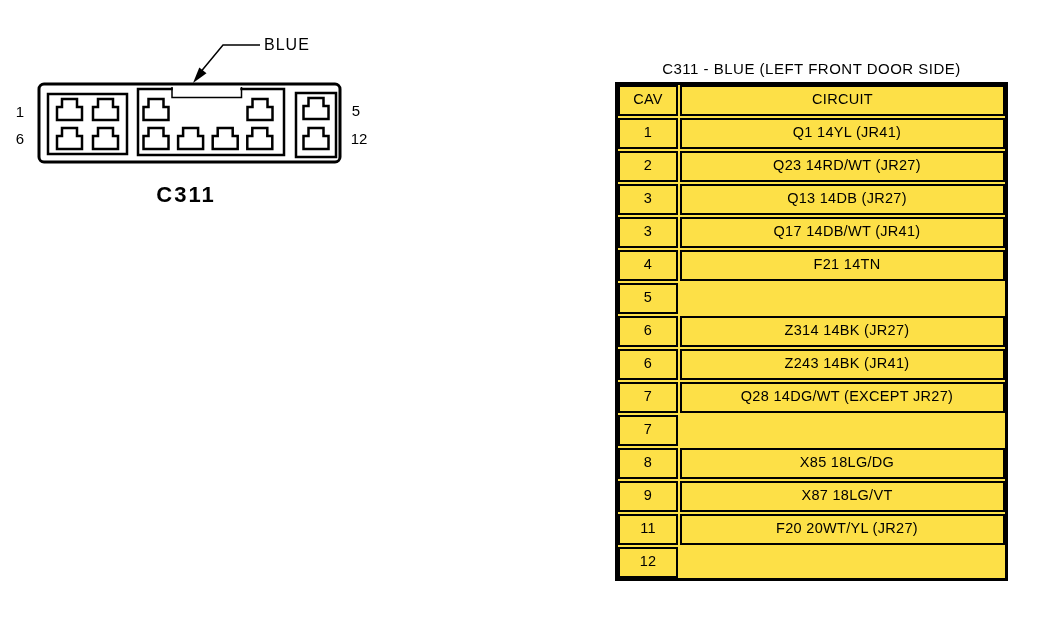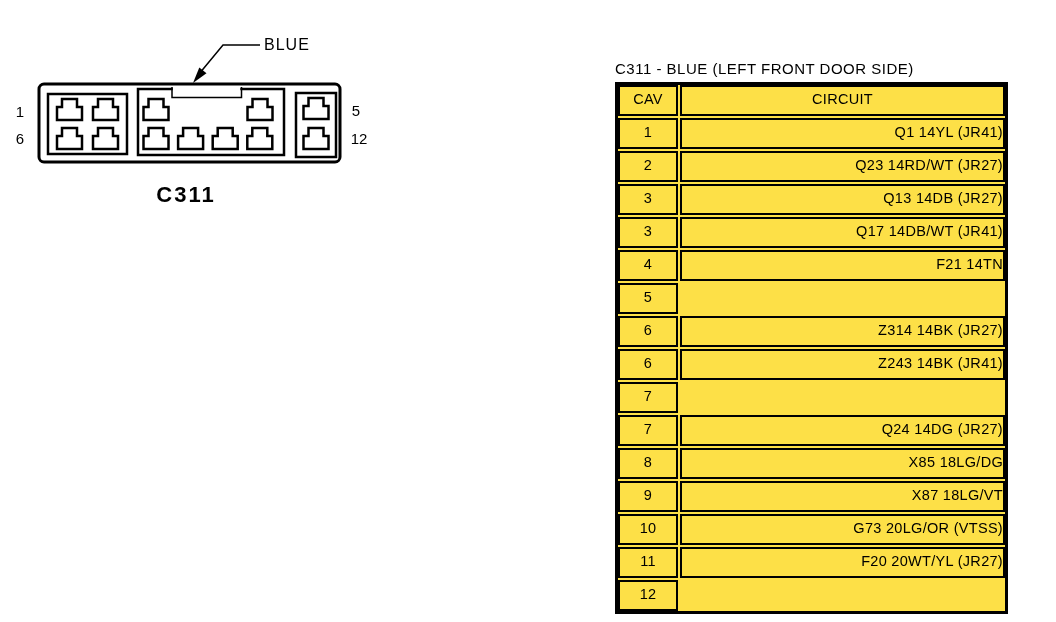--- a/index.html
+++ b/index.html
@@ -38,21 +38,21 @@
     font-weight: bold;
     letter-spacing: 2px;
   }
 
   
   .table-title {
     position: absolute;
     left: 615px;
     top: 41px;
     width: 393px;
-    text-align: left;
+    text-align: center;
     font-size: 15px;
     letter-spacing: 0.5px;
     white-space: nowrap;
   }
   .ptable {
     position: absolute;
     left: 615px;
     top: 63px;
     width: 393px;
     border: 3px solid #000;
@@ -77,21 +77,21 @@
   }
   .cell.cav {
     width: 60px;
     flex: 0 0 60px;
     text-align: center;
   }
   .cell.circuit {
     flex: 1 1 auto;
     margin-left: 2px;
     padding-left: 9px;
-    text-align: right;
+    text-align: center;
   }
   .prow.header .cell.circuit {
     text-align: center;
     padding-left: 0;
   }
 </style>
 </head>
 <body>
 
 <div id="page">
@@ -175,38 +175,34 @@
     <div class="prow">
       <div class="cell cav">6</div>
       <div class="cell circuit">Z314 14BK (JR27)</div>
     </div>
     <div class="prow">
       <div class="cell cav">6</div>
       <div class="cell circuit">Z243 14BK (JR41)</div>
     </div>
     <div class="prow">
       <div class="cell cav">7</div>
+      <div class="cell circuit">Q28 14DG/WT (EXCEPT JR27)</div>
     </div>
     <div class="prow">
       <div class="cell cav">7</div>
-      <div class="cell circuit">Q24 14DG (JR27)</div>
     </div>
     <div class="prow">
       <div class="cell cav">8</div>
       <div class="cell circuit">X85 18LG/DG</div>
     </div>
     <div class="prow">
       <div class="cell cav">9</div>
       <div class="cell circuit">X87 18LG/VT</div>
     </div>
     <div class="prow">
-      <div class="cell cav">10</div>
-      <div class="cell circuit">G73 20LG/OR (VTSS)</div>
-    </div>
-    <div class="prow">
       <div class="cell cav">11</div>
       <div class="cell circuit">F20 20WT/YL (JR27)</div>
     </div>
     <div class="prow">
       <div class="cell cav">12</div>
     </div>
   </div>
 
 </div>
 

